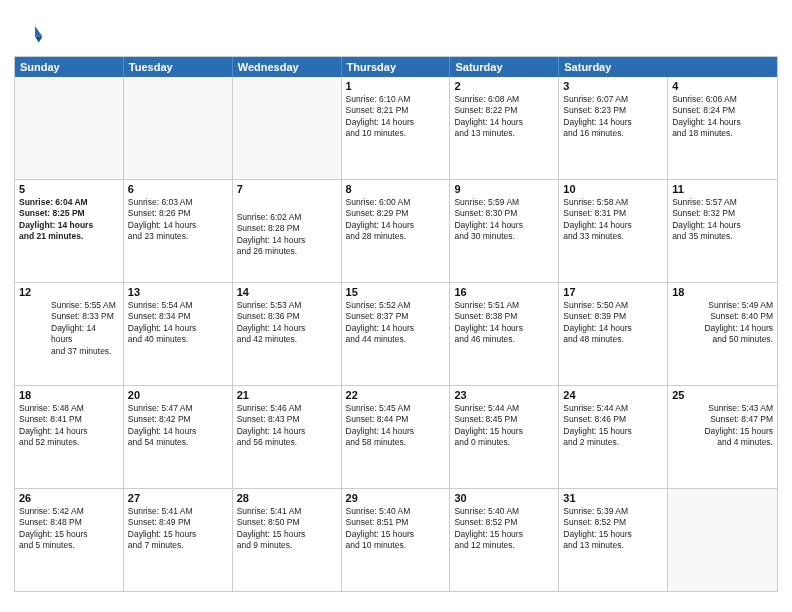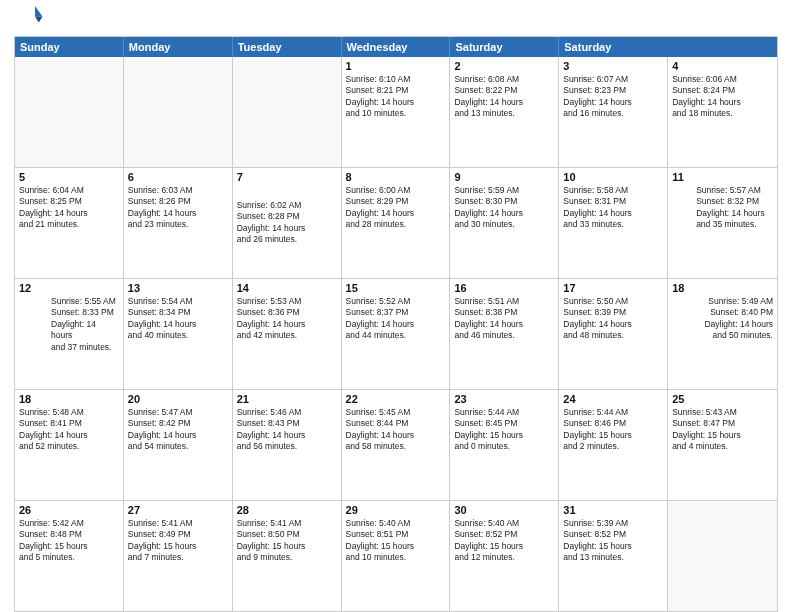--- a/index.html
+++ b/index.html
@@ -6,21 +6,21 @@
     body {
       font-family: Arial, sans-serif;
       background: #fff;
       width: 792px;
       height: 612px;
       overflow: hidden;
     }
     .page {
       width: 792px;
       height: 612px;
-      padding: 0 14px;
+      padding: 20px 14px;
       display: flex;
       flex-direction: column;
     }
     .header {
       display: flex;
       justify-content: space-between;
       align-items: flex-start;
       margin-bottom: 6px;
     }
     .logo {
@@ -133,23 +133,23 @@
     </div>
     <div class="title-block">
       <div class="month-title"></div>
       <div class="subtitle"></div>
     </div>
   </div>
 
   <div class="calendar">
     <div class="cal-header">
     <div class="cal-header-cell">Sunday</div>
-        <div class="cal-header-cell">Monday</div>
         <div class="cal-header-cell">Tuesday</div>
         <div class="cal-header-cell">Wednesday</div>
+        <div class="cal-header-cell">Thursday</div>
         <div class="cal-header-cell">Saturday</div>
         <div class="cal-header-cell">Saturday</div>
       </div>
     <div class="cal-body">
     <div class="cal-row">
           <div class="cal-cell empty"></div>
           <div class="cal-cell empty"></div>
           <div class="cal-cell empty"></div>
           <div class="cal-cell">
             <div class="day-num">1</div>
@@ -176,21 +176,21 @@
             <div class="day-num">4</div>
             <div class="cell-text" style="white-space: pre-line;">Sunrise: 6:06 AM
 Sunset: 8:24 PM
 Daylight: 14 hours
 and 18 minutes.</div>
           </div>
         </div>
         <div class="cal-row">
           <div class="cal-cell">
             <div class="day-num">5</div>
-            <div class="cell-text" style="white-space: pre-line;">Sunrise: 6:04 AM
+            <div class="cell-text" style="white-space: pre-line; font-weight: bold;">Sunrise: 6:04 AM
 Sunset: 8:25 PM
 Daylight: 14 hours
 and 21 minutes.</div>
           </div>
           <div class="cal-cell">
             <div class="day-num">6</div>
             <div class="cell-text" style="white-space: pre-line;">Sunrise: 6:03 AM
 Sunset: 8:26 PM
 Daylight: 14 hours
 and 23 minutes.</div>
@@ -218,21 +218,21 @@
           </div>
           <div class="cal-cell">
             <div class="day-num">10</div>
             <div class="cell-text" style="white-space: pre-line;">Sunrise: 5:58 AM
 Sunset: 8:31 PM
 Daylight: 14 hours
 and 33 minutes.</div>
           </div>
           <div class="cal-cell">
             <div class="day-num">11</div>
-            <div class="cell-text" style="white-space: pre-line; margin-left: 24px;">Sunrise: 5:57 AM
+            <div class="cell-text" style="white-space: pre-line;">Sunrise: 5:57 AM
 Sunset: 8:32 PM
 Daylight: 14 hours
 and 35 minutes.</div>
           </div>
         </div>
         <div class="cal-row">
           <div class="cal-cell">
             <div class="day-num">12</div>
             <div class="cell-text" style="white-space: pre-line; margin-left: 32px;">Sunrise: 5:55 AM
 Sunset: 8:33 PM
@@ -320,21 +320,21 @@
           </div>
           <div class="cal-cell">
             <div class="day-num">24</div>
             <div class="cell-text" style="white-space: pre-line;">Sunrise: 5:44 AM
 Sunset: 8:46 PM
 Daylight: 15 hours
 and 2 minutes.</div>
           </div>
           <div class="cal-cell">
             <div class="day-num">25</div>
-            <div class="cell-text" style="white-space: pre-line;">Sunrise: 5:43 AM
+            <div class="cell-text" style="white-space: pre-line; text-align: right;">Sunrise: 5:43 AM
 Sunset: 8:47 PM
 Daylight: 15 hours
 and 4 minutes.</div>
           </div>
         </div>
         <div class="cal-row">
           <div class="cal-cell">
             <div class="day-num">26</div>
             <div class="cell-text" style="white-space: pre-line;">Sunrise: 5:42 AM
 Sunset: 8:48 PM

